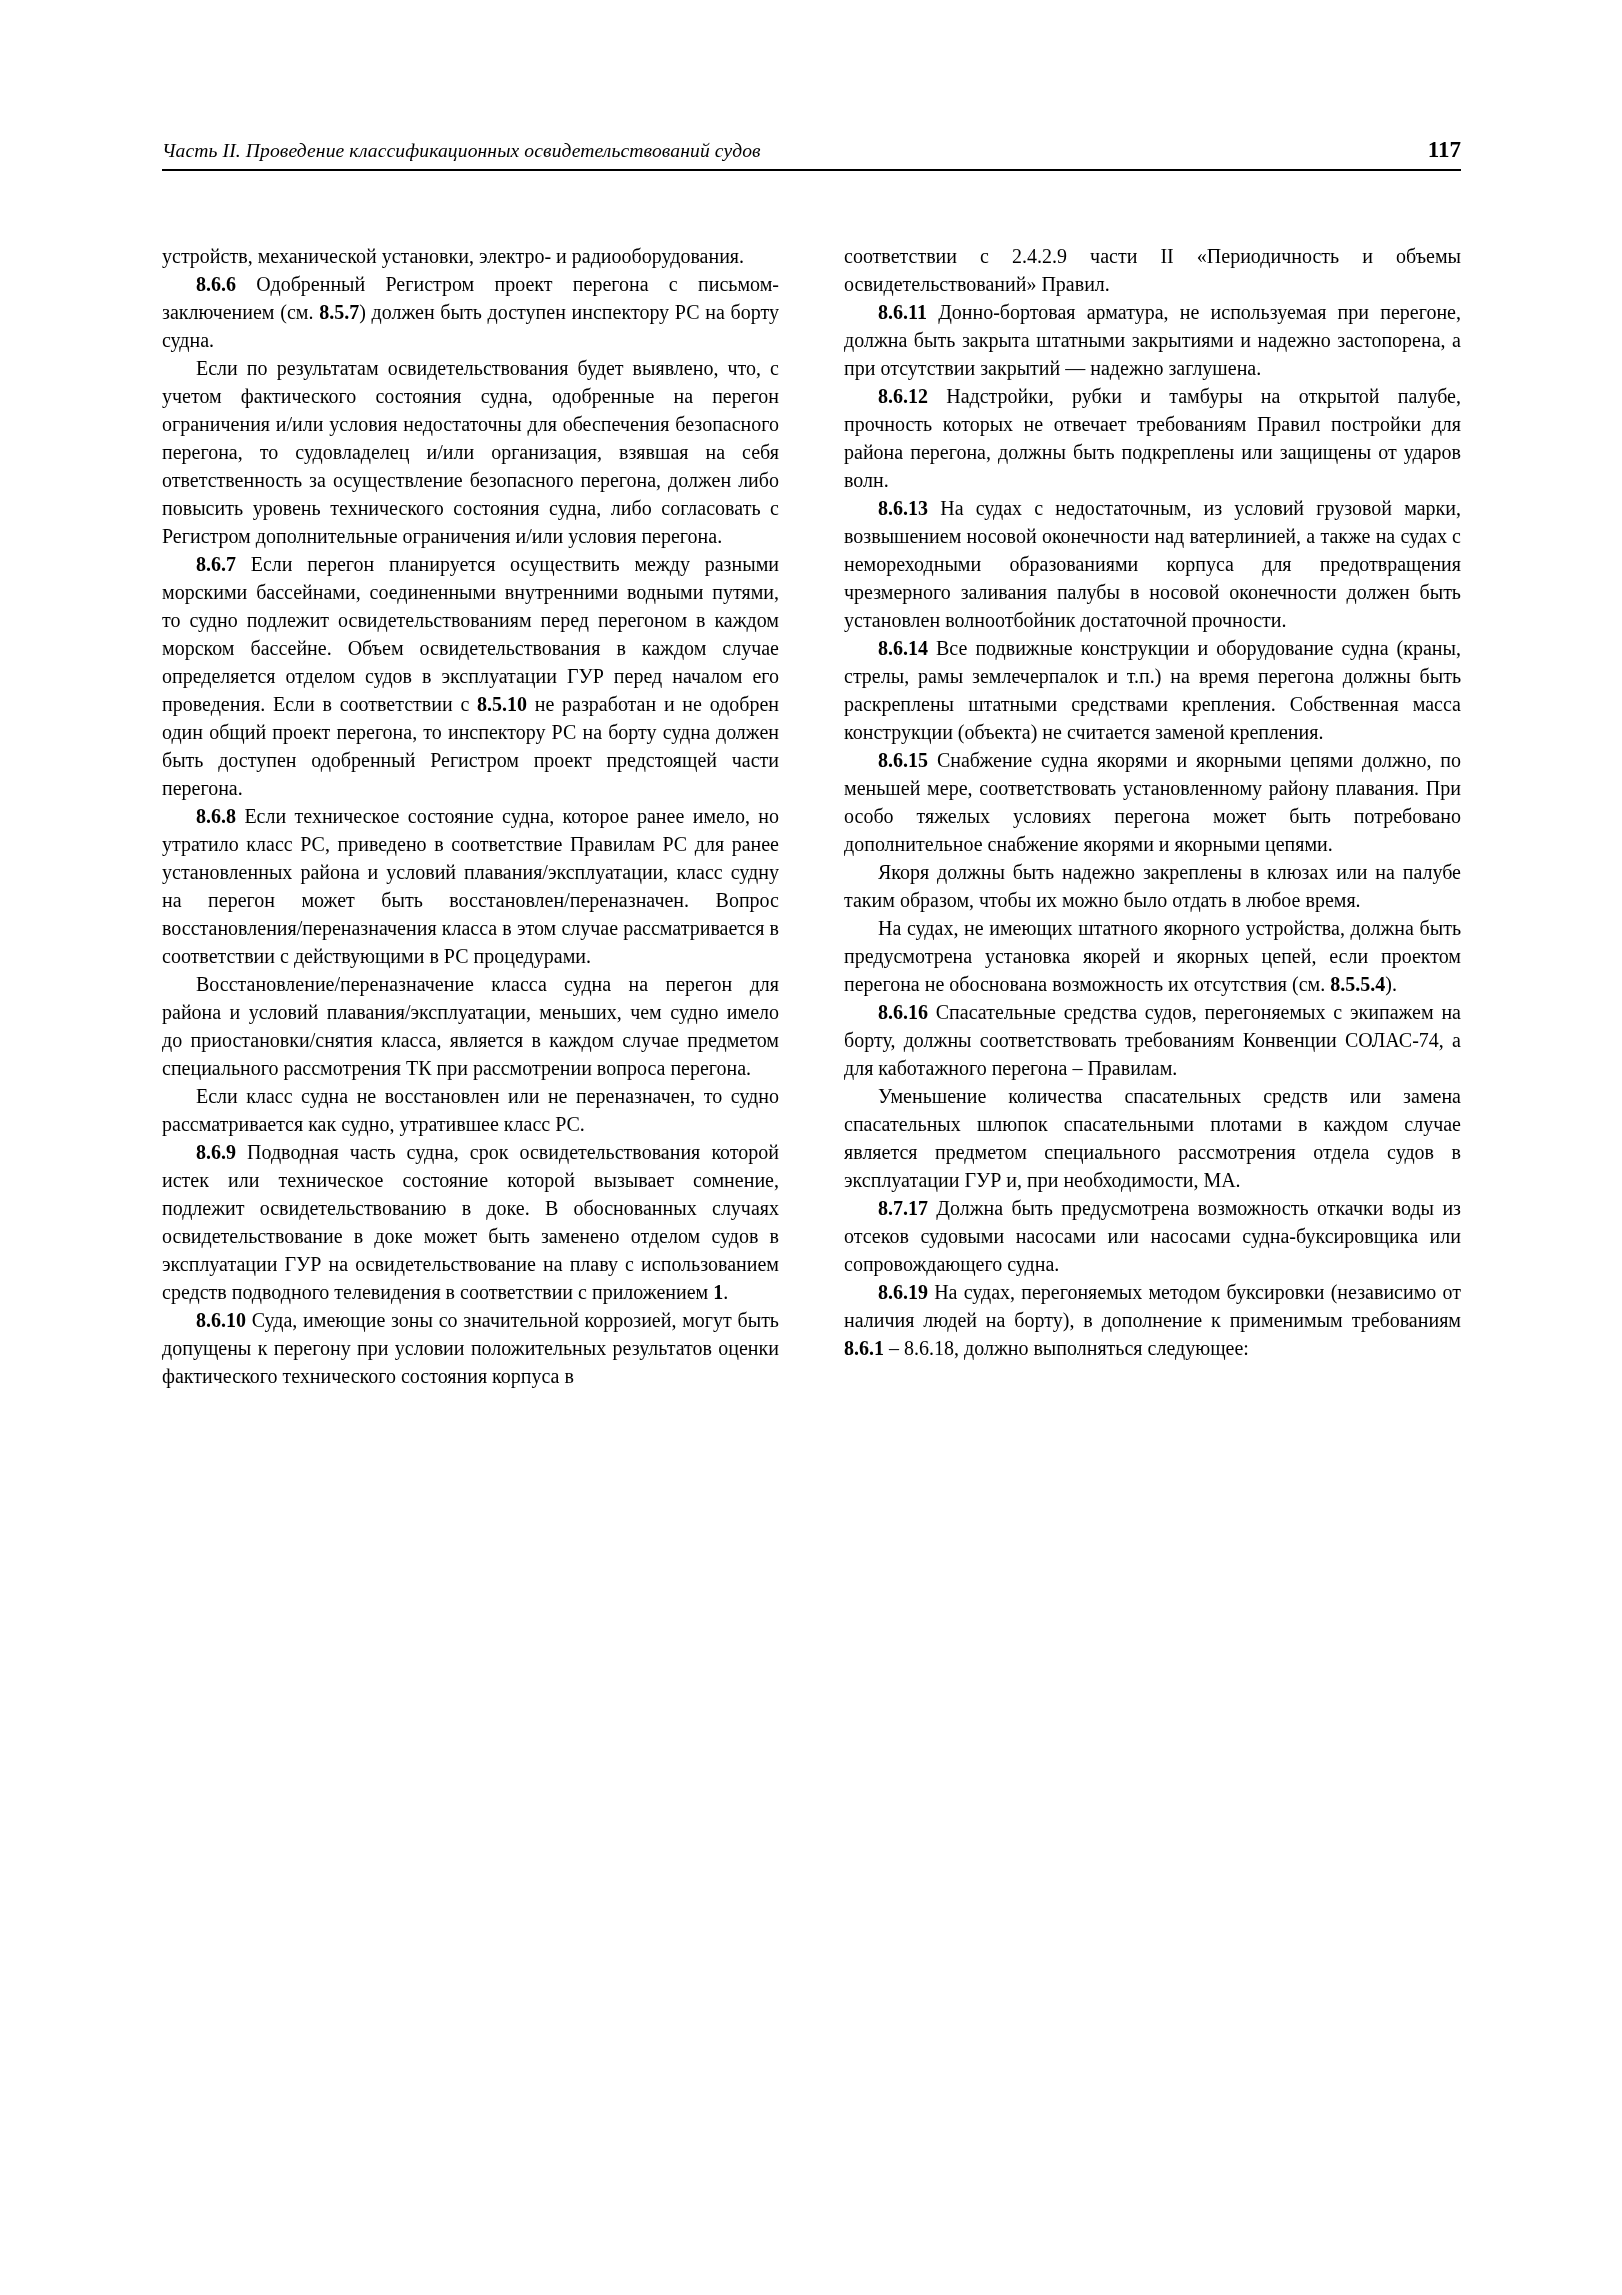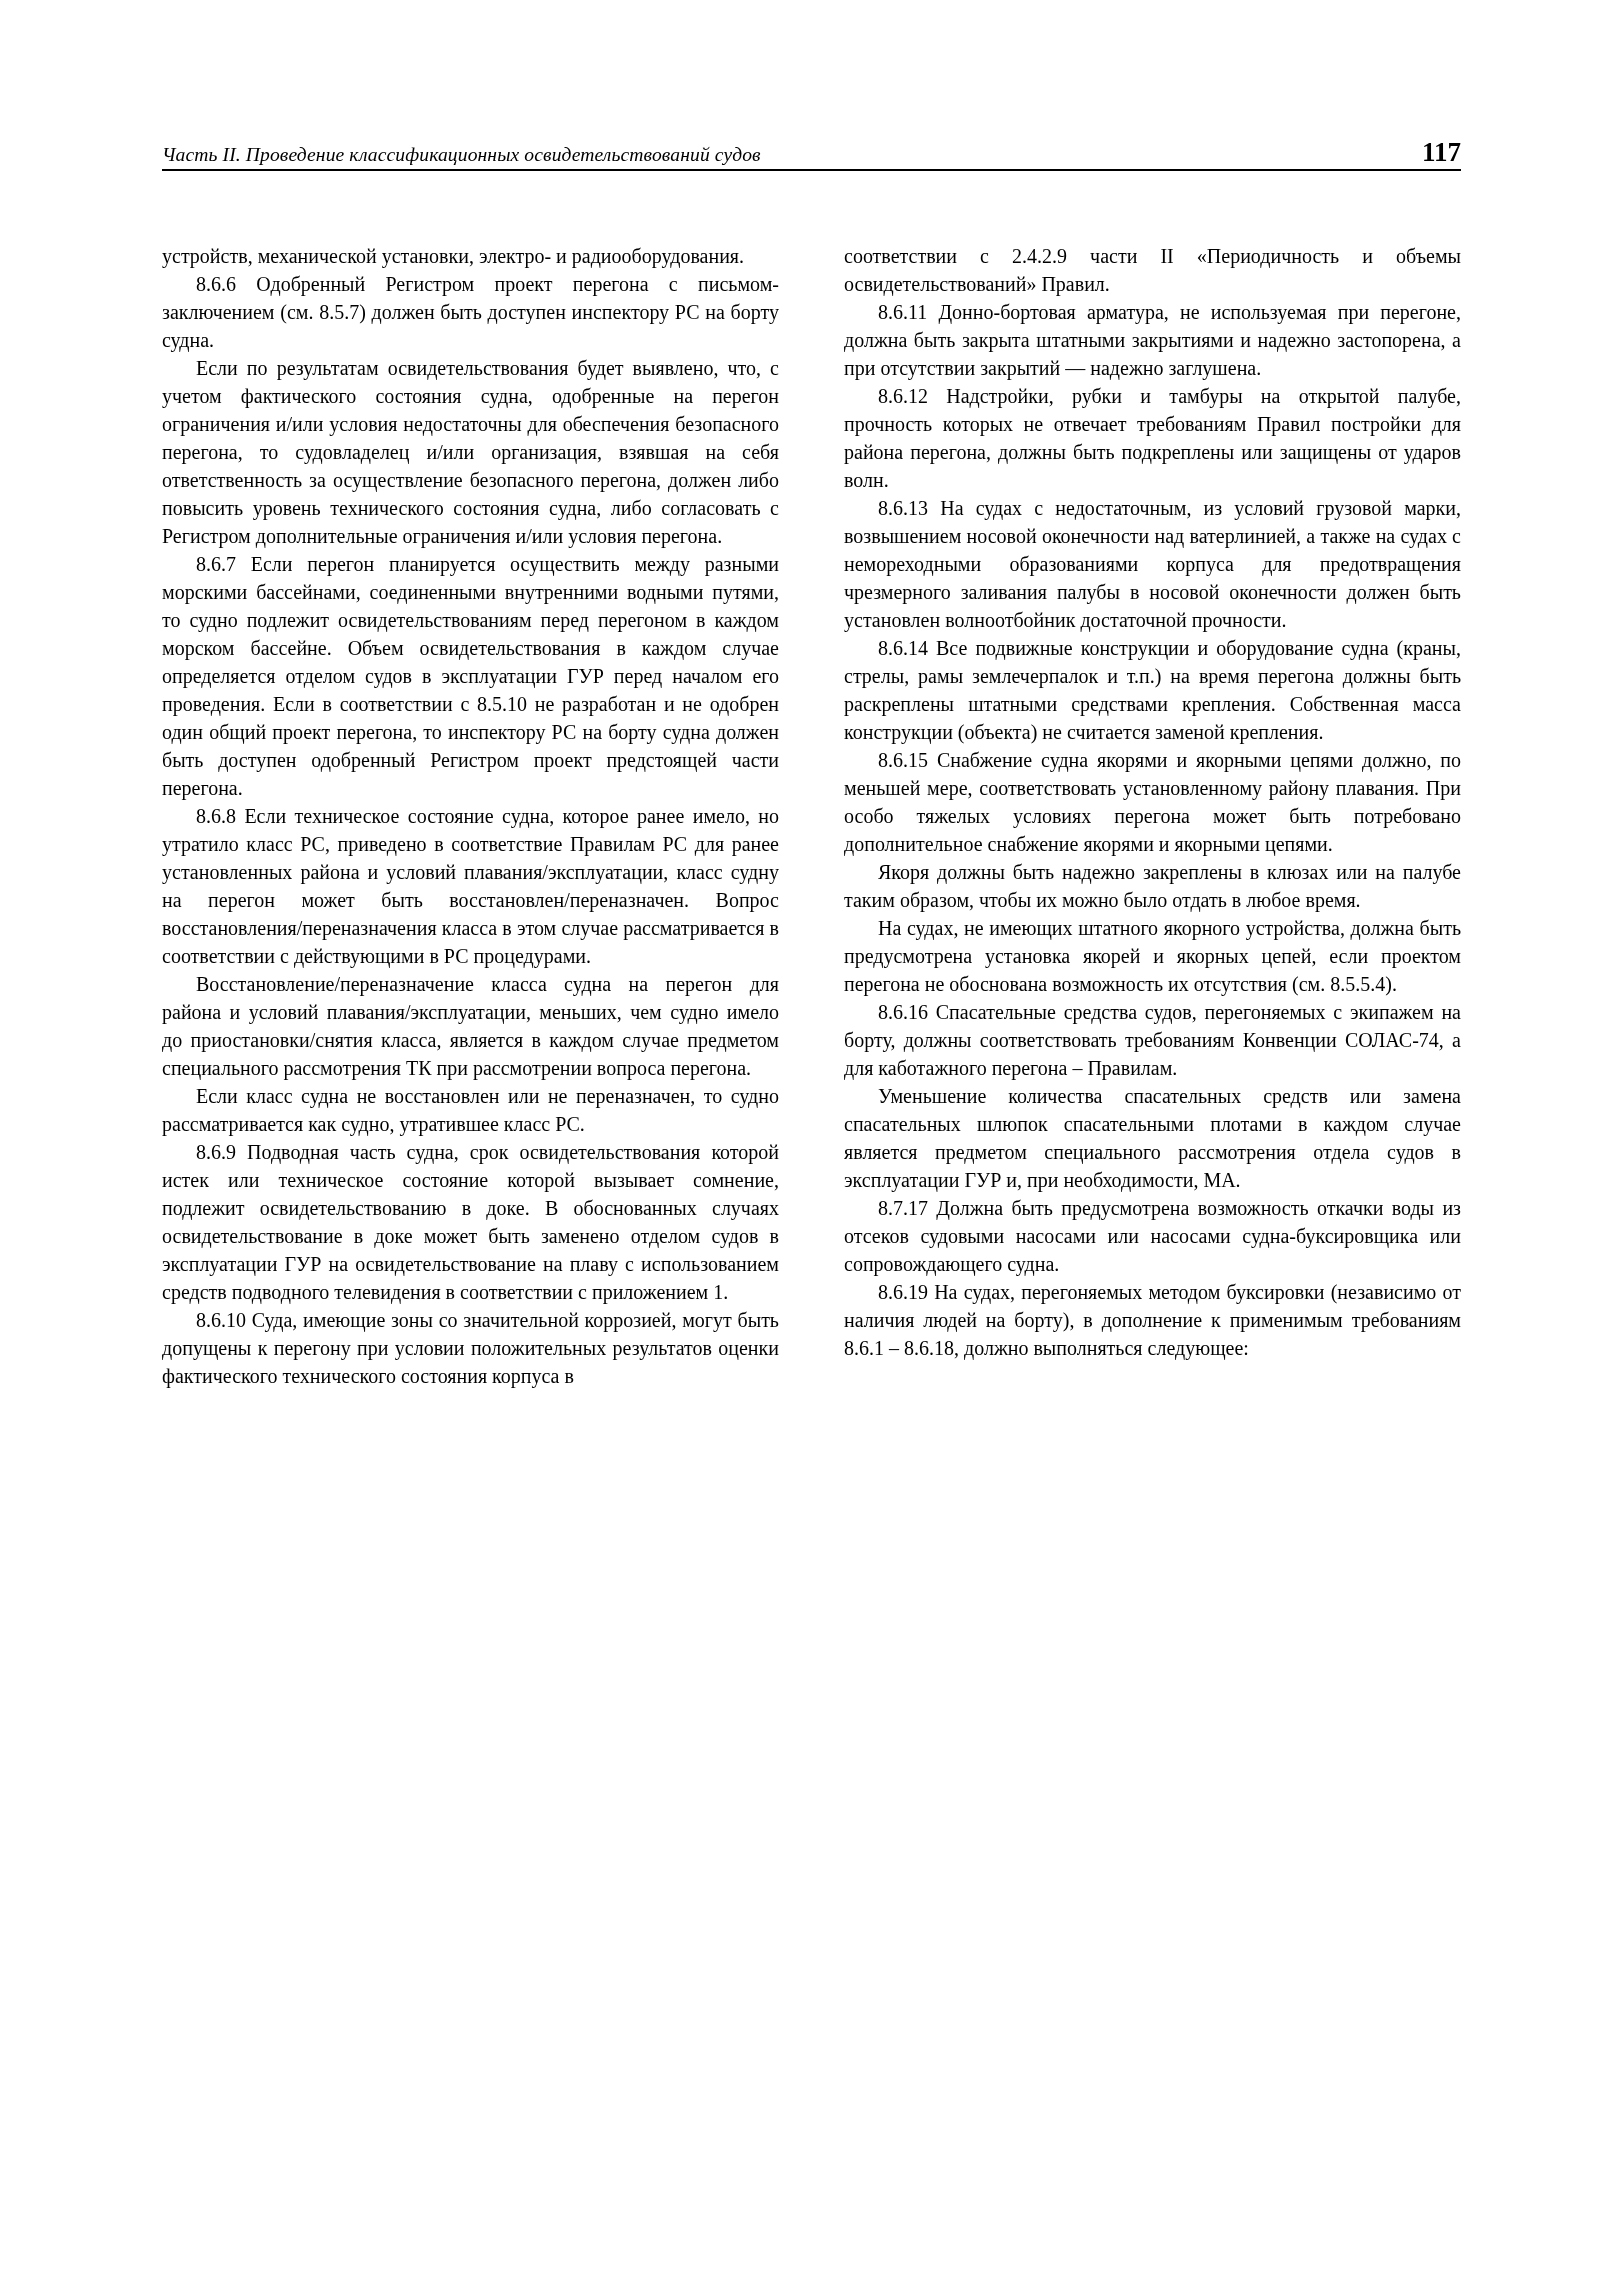--- a/index.html
+++ b/index.html
@@ -31,21 +31,21 @@
     align-items: baseline;
     justify-content: space-between;
   }
   .header-title {
     font-style: italic;
     font-size: 19.6px;
     letter-spacing: 0.1px;
   }
   .header-pageno {
     font-weight: bold;
-    font-size: 27px;
+    font-size: 23px;
   }
   .header-rule {
     position: absolute;
     left: 162px;
     top: 169px;
     width: 1299px;
     height: 2px;
     background: #000000;
   }
   .columns {
@@ -63,21 +63,21 @@
     margin: 0;
     font-size: 20px;
     line-height: 28px;
     text-align: justify;
     text-justify: inter-word;
     hyphens: manual;
   }
   p.indent {
     text-indent: 34px;
   }
-  b { font-weight: normal; }
+  b { font-weight: bold; }
 </style>
 </head>
 <body>
 
 <div class="page">
 
   <div class="header">
     <div class="header-title">Часть II. Проведение классификационных освидетельствований судов</div>
     <div class="header-pageno">117</div>
   </div>

